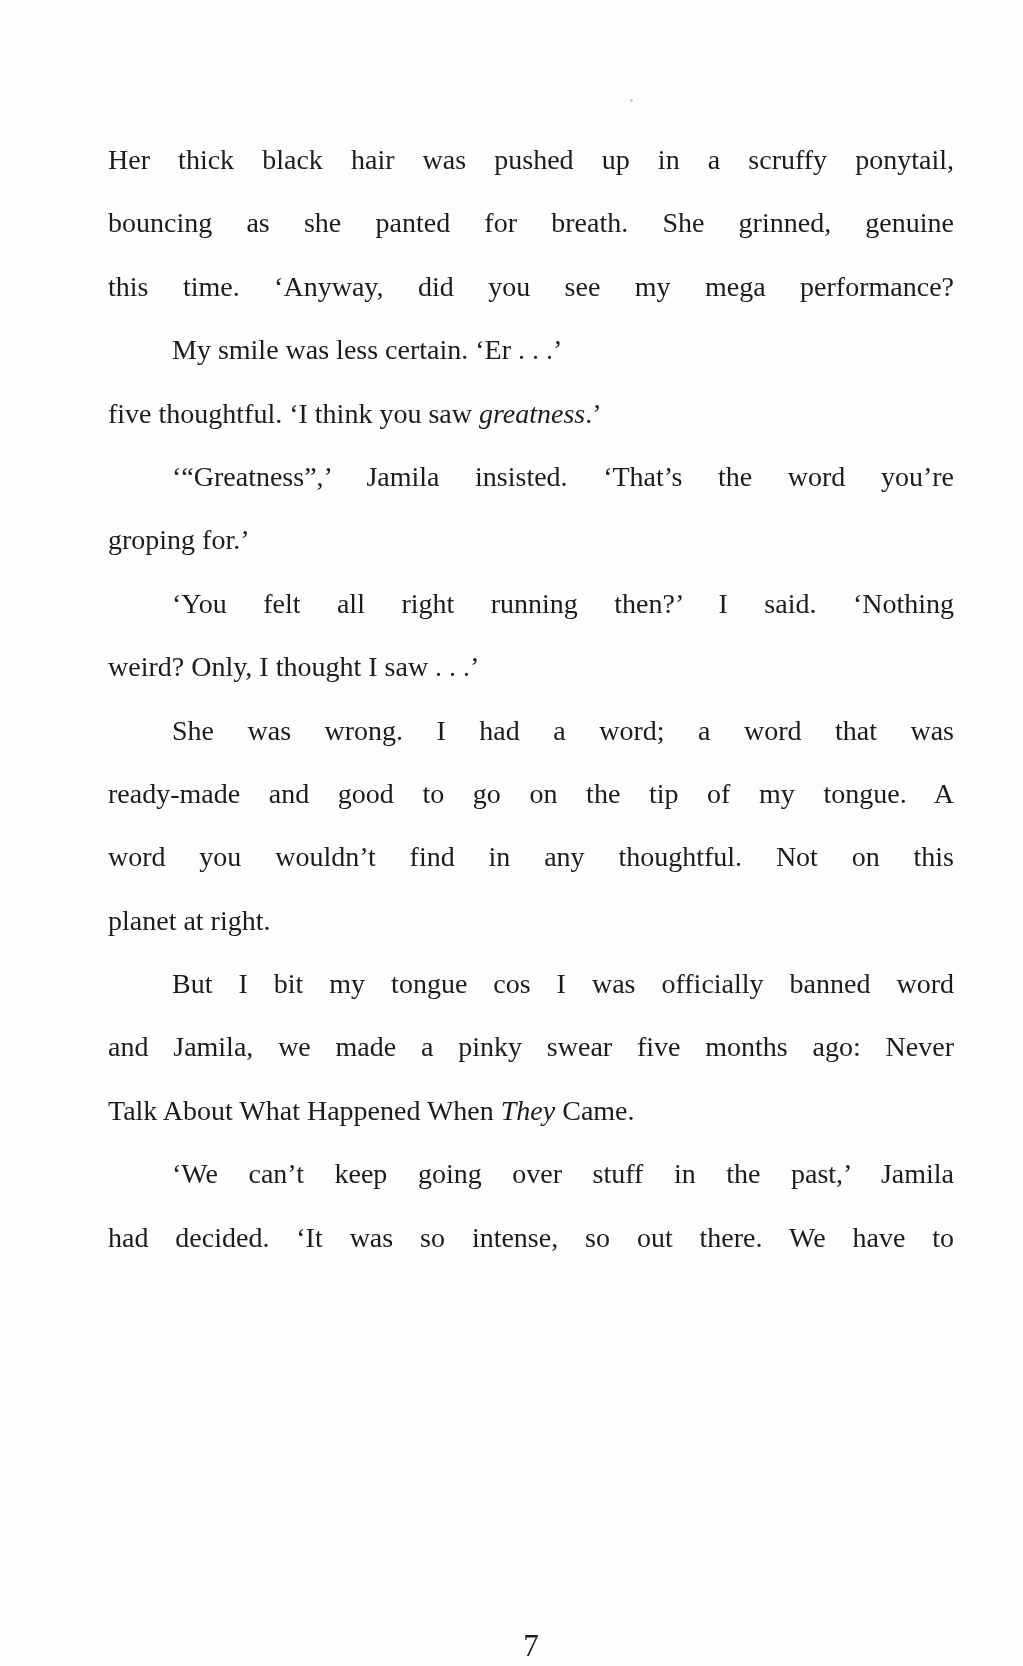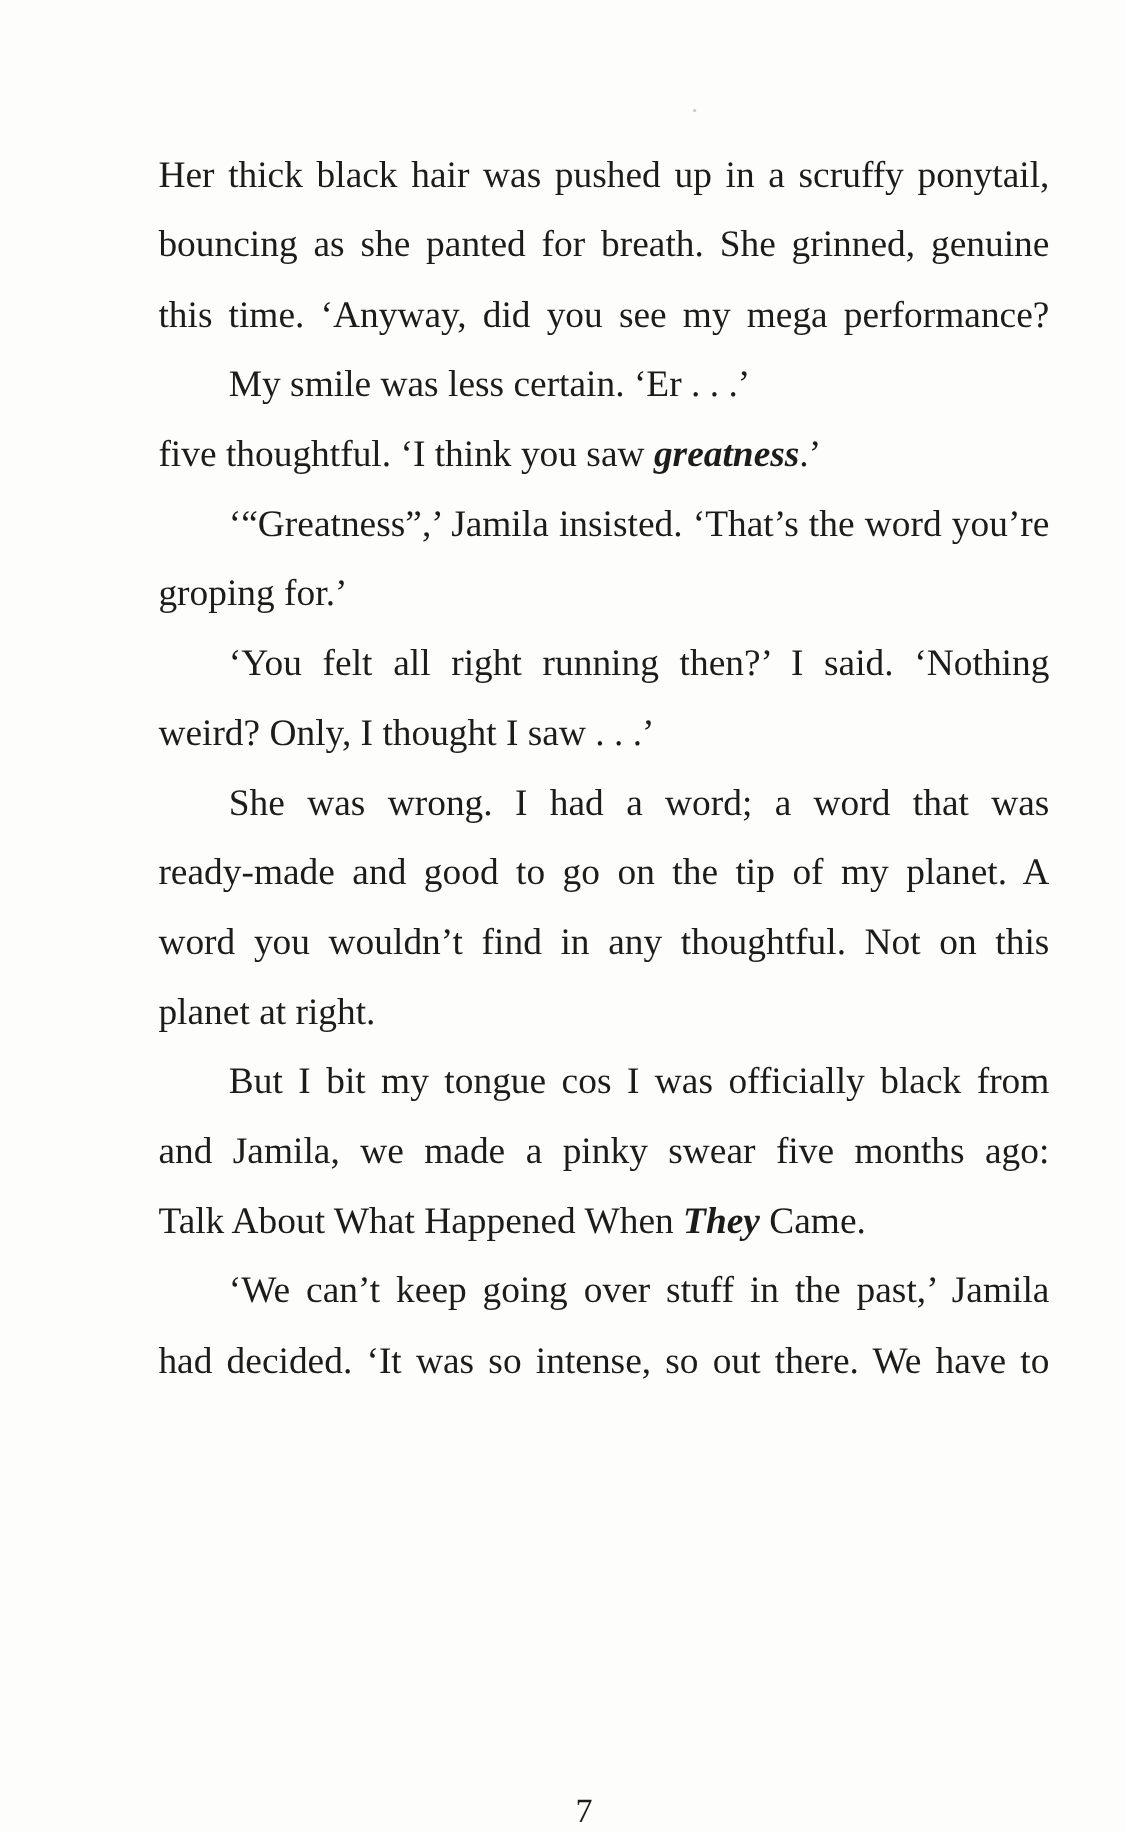--- a/index.html
+++ b/index.html
@@ -21,37 +21,36 @@
     top: 128px;
     width: 846px;
   }
   .paragraph {
     margin: 0;
     padding: 0;
   }
   .line {
     height: 63.4px;
     line-height: 63.4px;
-    font-size: 34px;
+    font-size: 28px;
     text-align: justify;
     text-align-last: justify;
     -moz-text-align-last: justify;
     overflow: hidden;
     white-space: normal;
-    margin-left: 36px;
   }
   .line.last {
     text-align-last: left;
     -moz-text-align-last: left;
   }
   .line.indent {
     text-indent: 64px;
   }
   .run { font-style: normal; }
-  .run.italic { font-style: italic; font-weight: bold; }
+  .run.italic { font-style: italic; }
   .page-number {
     position: absolute;
     left: 108px;
     top: 1628px;
     width: 846px;
     text-align: center;
     font-size: 31px;
     line-height: 36px;
     color: #1c1c1c;
   }
@@ -86,26 +85,26 @@
     <div class="paragraph">
       <div class="line indent"><span class="run">‘“Greatness”,’ Jamila insisted. ‘That’s the word you’re</span></div>
       <div class="line last"><span class="run">groping for.’</span></div>
     </div>
     <div class="paragraph">
       <div class="line indent"><span class="run">‘You felt all right running then?’ I said. ‘Nothing</span></div>
       <div class="line last"><span class="run">weird? Only, I thought I saw . . .’</span></div>
     </div>
     <div class="paragraph">
       <div class="line indent"><span class="run">She was wrong. I had a word; a word that was</span></div>
-      <div class="line"><span class="run">ready-made and good to go on the tip of my planet. A</span></div>
+      <div class="line"><span class="run">ready-made and good to go on the tip of my tongue. A</span></div>
       <div class="line"><span class="run">word you wouldn’t find in any thoughtful. Not on this</span></div>
       <div class="line last"><span class="run">planet at right.</span></div>
     </div>
     <div class="paragraph">
-      <div class="line indent"><span class="run">But I bit my tongue cos I was officially black from</span></div>
+      <div class="line indent"><span class="run">But I bit my tongue cos I was officially banned word</span></div>
       <div class="line"><span class="run">and Jamila, we made a pinky swear five months ago: Never</span></div>
       <div class="line last"><span class="run">Talk About What Happened When </span><span class="run italic">They</span><span class="run"> Came.</span></div>
     </div>
     <div class="paragraph">
       <div class="line indent"><span class="run">‘We can’t keep going over stuff in the past,’ Jamila</span></div>
       <div class="line"><span class="run">had decided. ‘It was so intense, so out there. We have to</span></div>
     </div>
   </div>
 
 <div class="page-number">7</div>

